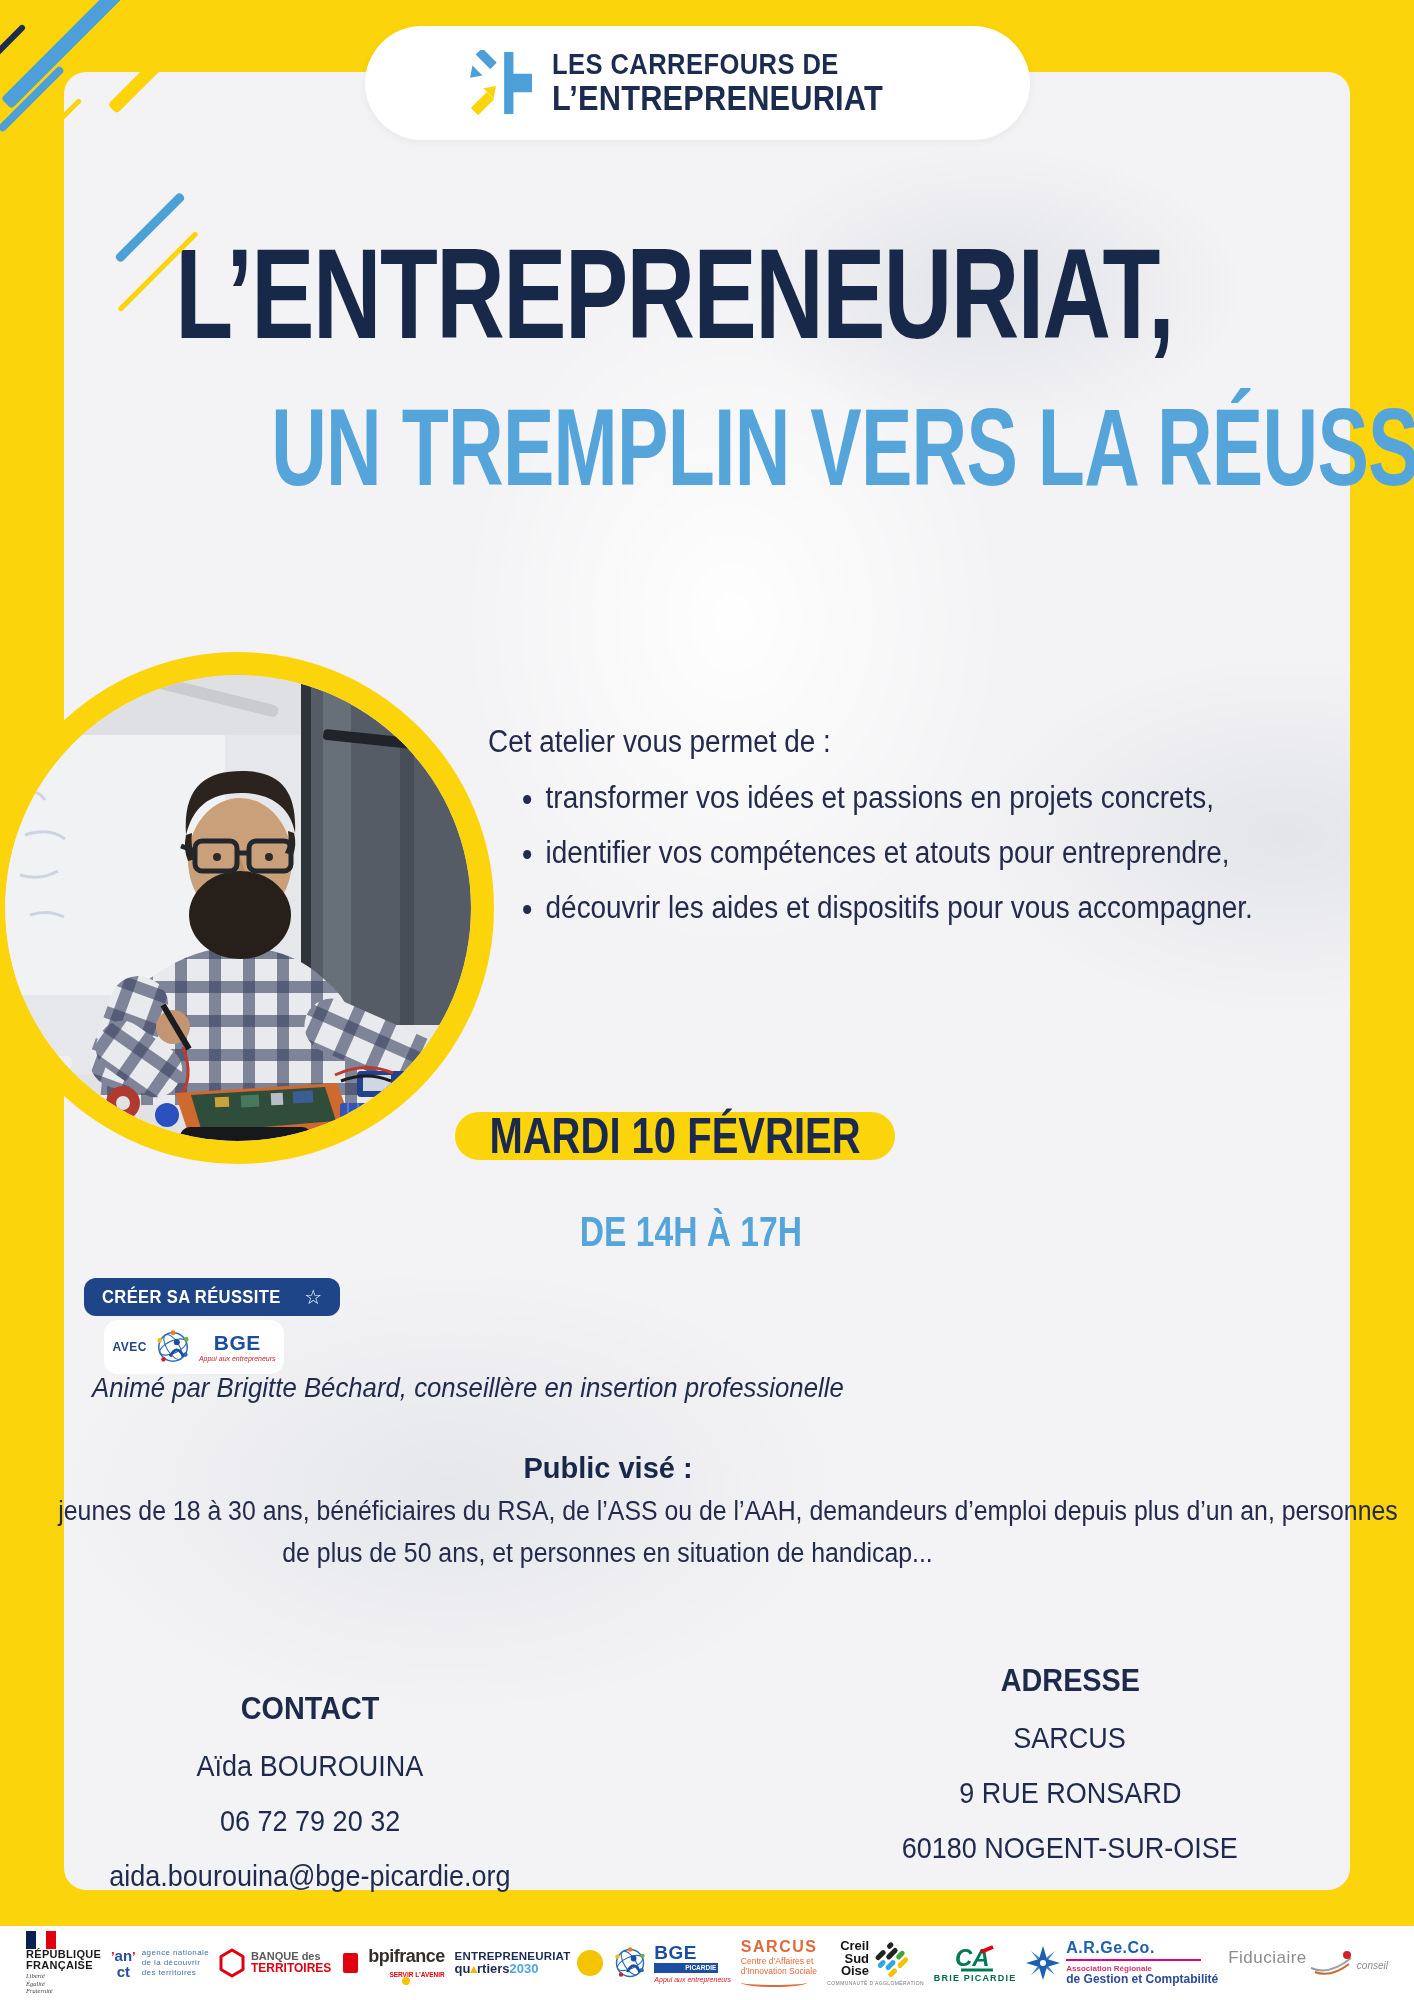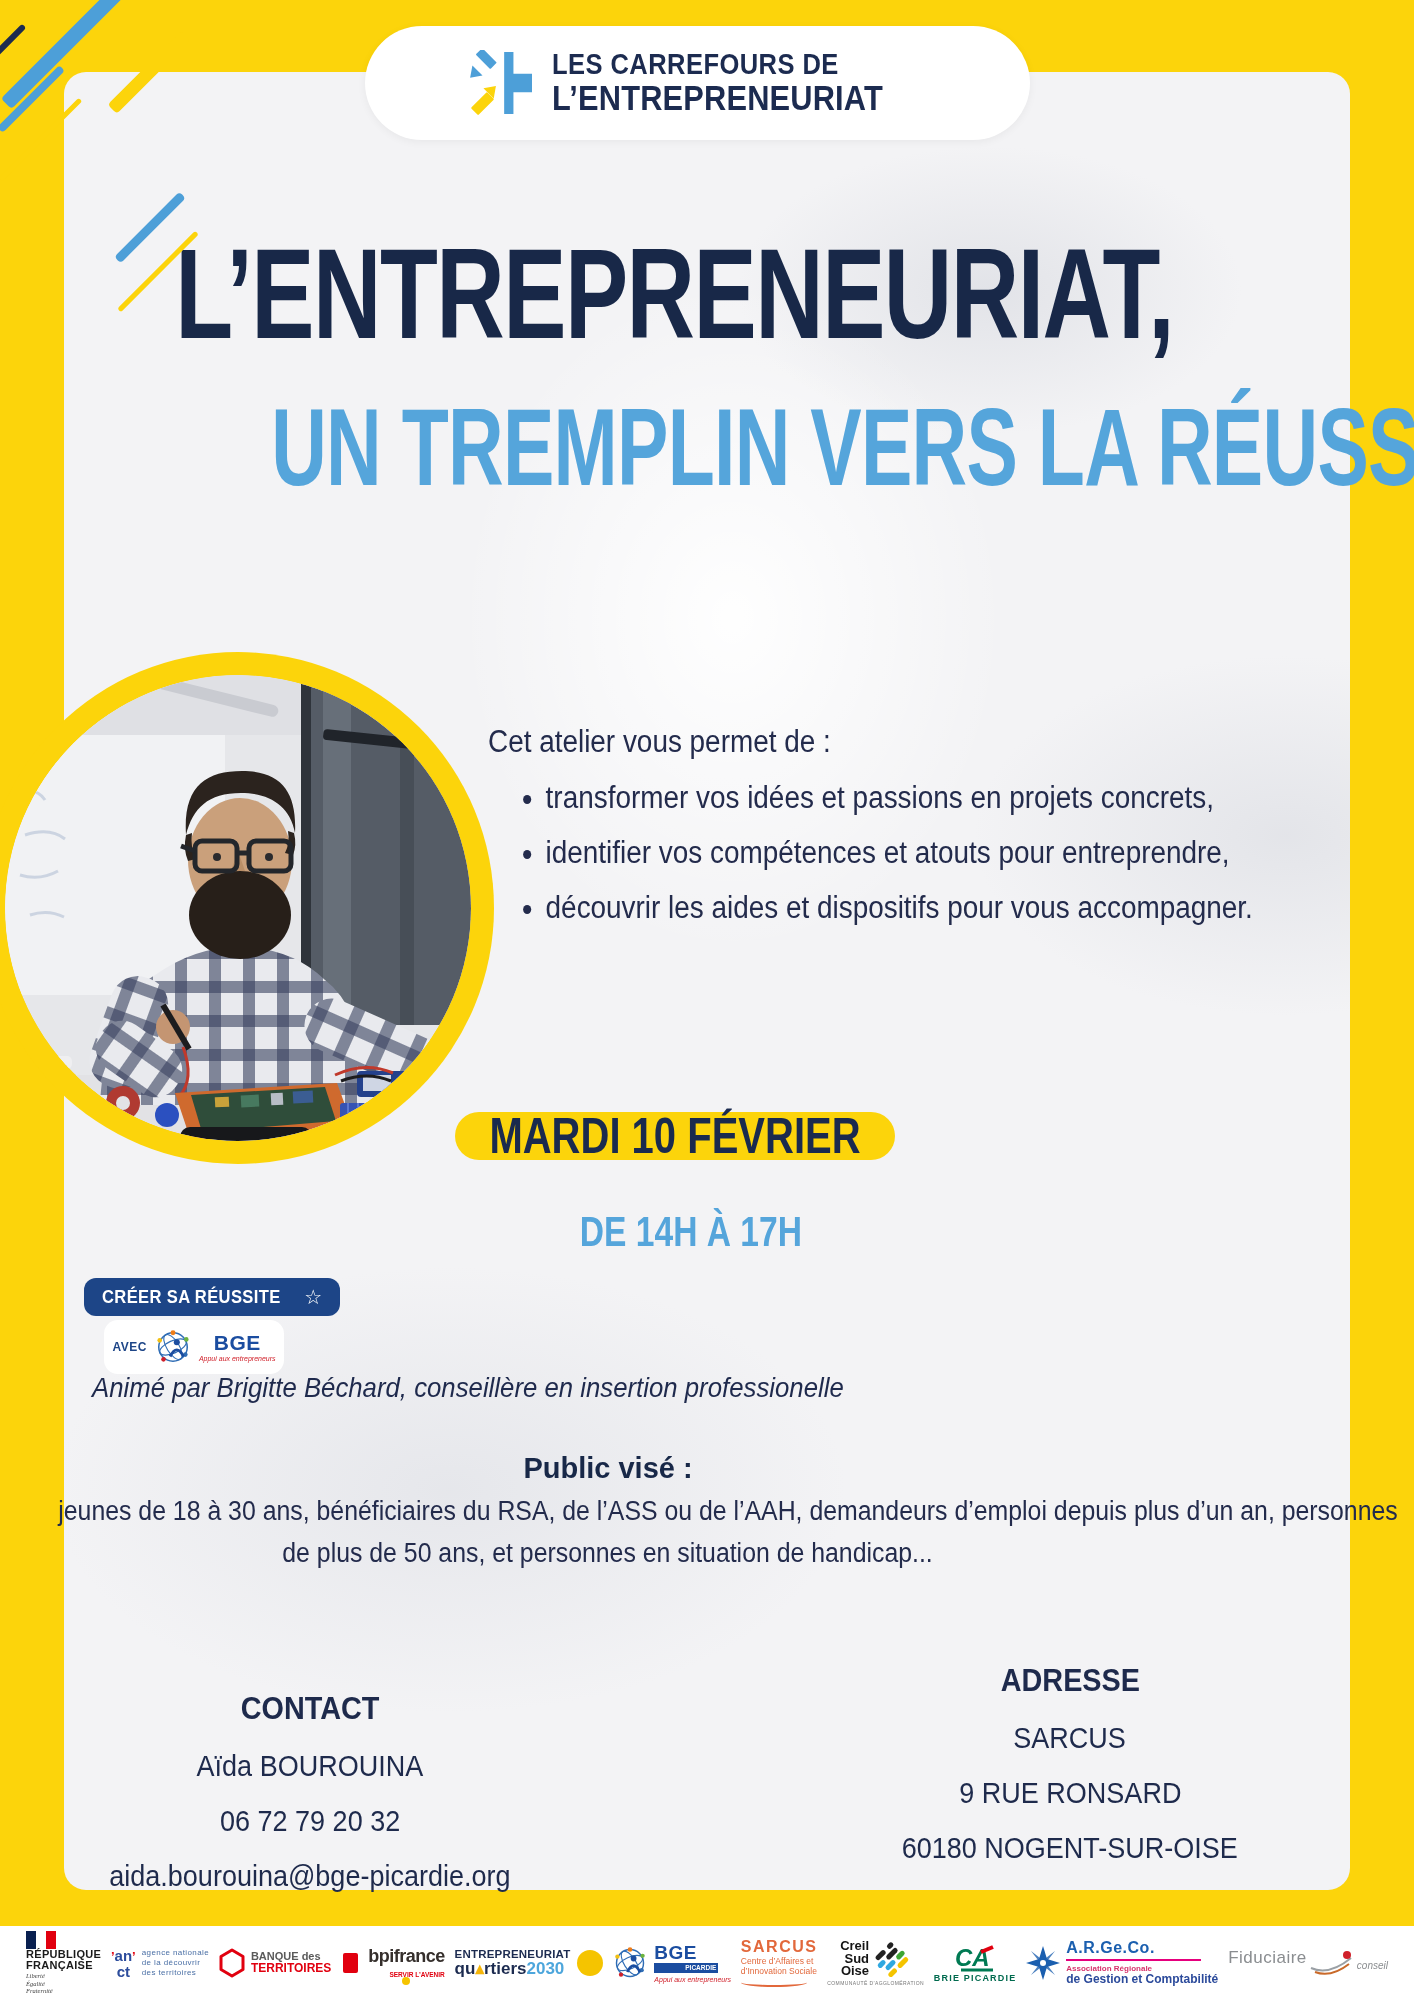--- a/index.html
+++ b/index.html
@@ -91,21 +91,21 @@
   .anct-q{color:#E1000F;font-size:13px;font-weight:800;}
   .anct-t{font-size:8px;color:#4A6FA5;letter-spacing:.4px;line-height:1.25;}
   .bdt1{font-size:11px;color:#5a5a5a;font-weight:700;}
   .bdt2{font-size:12px;color:#E1000F;font-weight:800;}
   .bdt-sq{width:15px;height:20px;background:#E1000F;border-radius:2px;margin-left:6px;}
   .bpi{position:relative;line-height:1;}
   .bpi .nm{font-size:18px;font-weight:800;color:#352f2c;letter-spacing:-.5px;}
   .bpi .dot{position:absolute;left:34px;bottom:-6px;width:8px;height:8px;border-radius:50%;background:#F5C400;}
   .bpi .sub{display:block;text-align:right;font-size:6.5px;color:#E1000F;font-weight:700;margin-top:7px;}
   .eq1{font-size:11.5px;font-weight:800;color:#1C2B50;letter-spacing:.2px;}
-  .eq2{font-size:17px;font-weight:800;color:#1C2B50;}
+  .eq2{font-size:13px;font-weight:800;color:#1C2B50;}
   .eq2 .arr{color:#F5B50A;} .eq2 .yr{color:#4DA6DC;}
   .eq-badge{width:26px;height:26px;border-radius:50%;background:#F5C400;display:flex;align-items:center;
     justify-content:center;color:#1C2B50;font-size:9px;font-weight:800;}
   .bge2-col{display:flex;flex-direction:column;line-height:1;align-items:flex-start;}
   .bge2-col .nm{font-size:19px;font-weight:800;color:#1B4DA0;letter-spacing:.5px;}
   .bge2-col .bar{width:64px;height:10px;background:#1B4DA0;color:#fff;font-size:6.5px;font-weight:700;
     text-align:right;line-height:10px;padding-right:2px;box-sizing:border-box;margin-top:1px;}
   .bge2-col .sub{font-size:7px;color:#D0202A;font-style:italic;margin-top:3px;}
   .sarc .nm{font-size:16px;font-weight:700;color:#E2683B;letter-spacing:1.5px;}
   .sarc .t{font-size:8.5px;color:#E2683B;line-height:1.2;}

